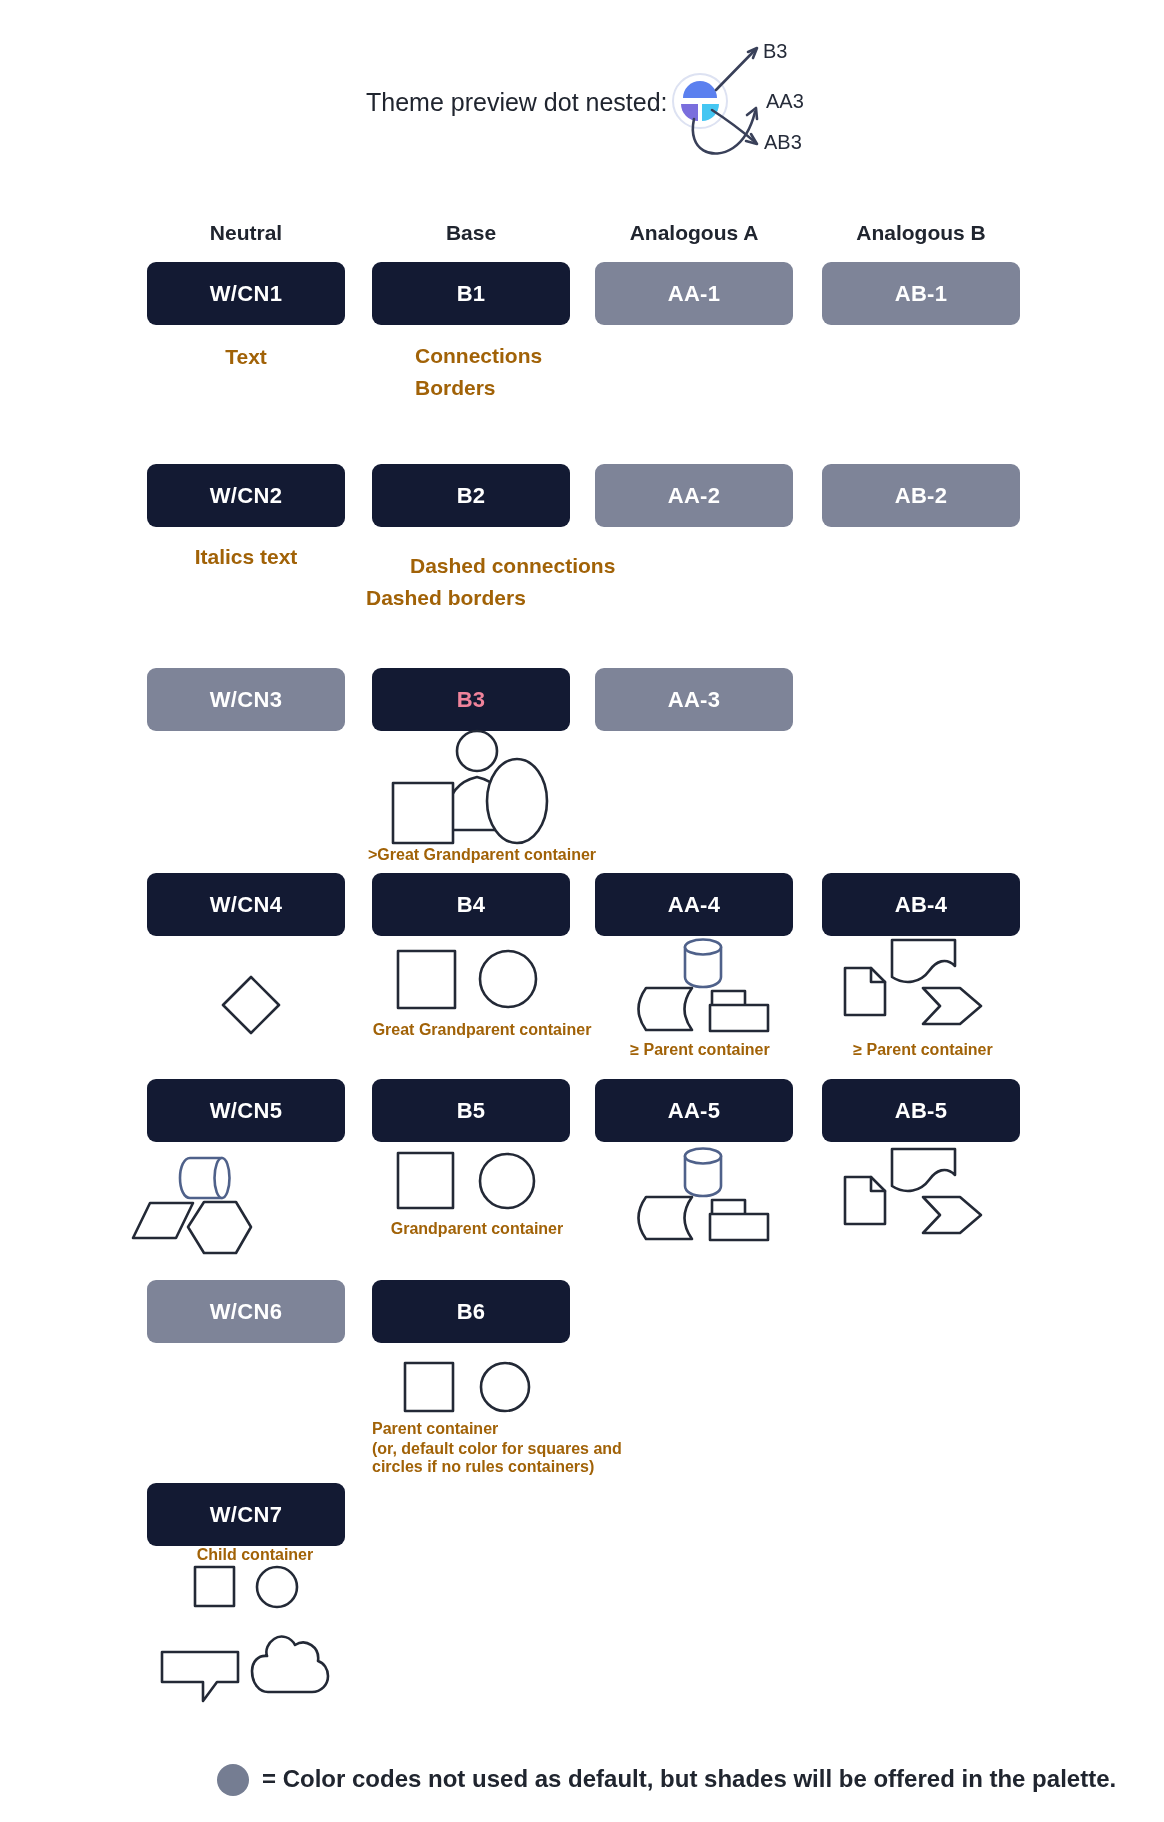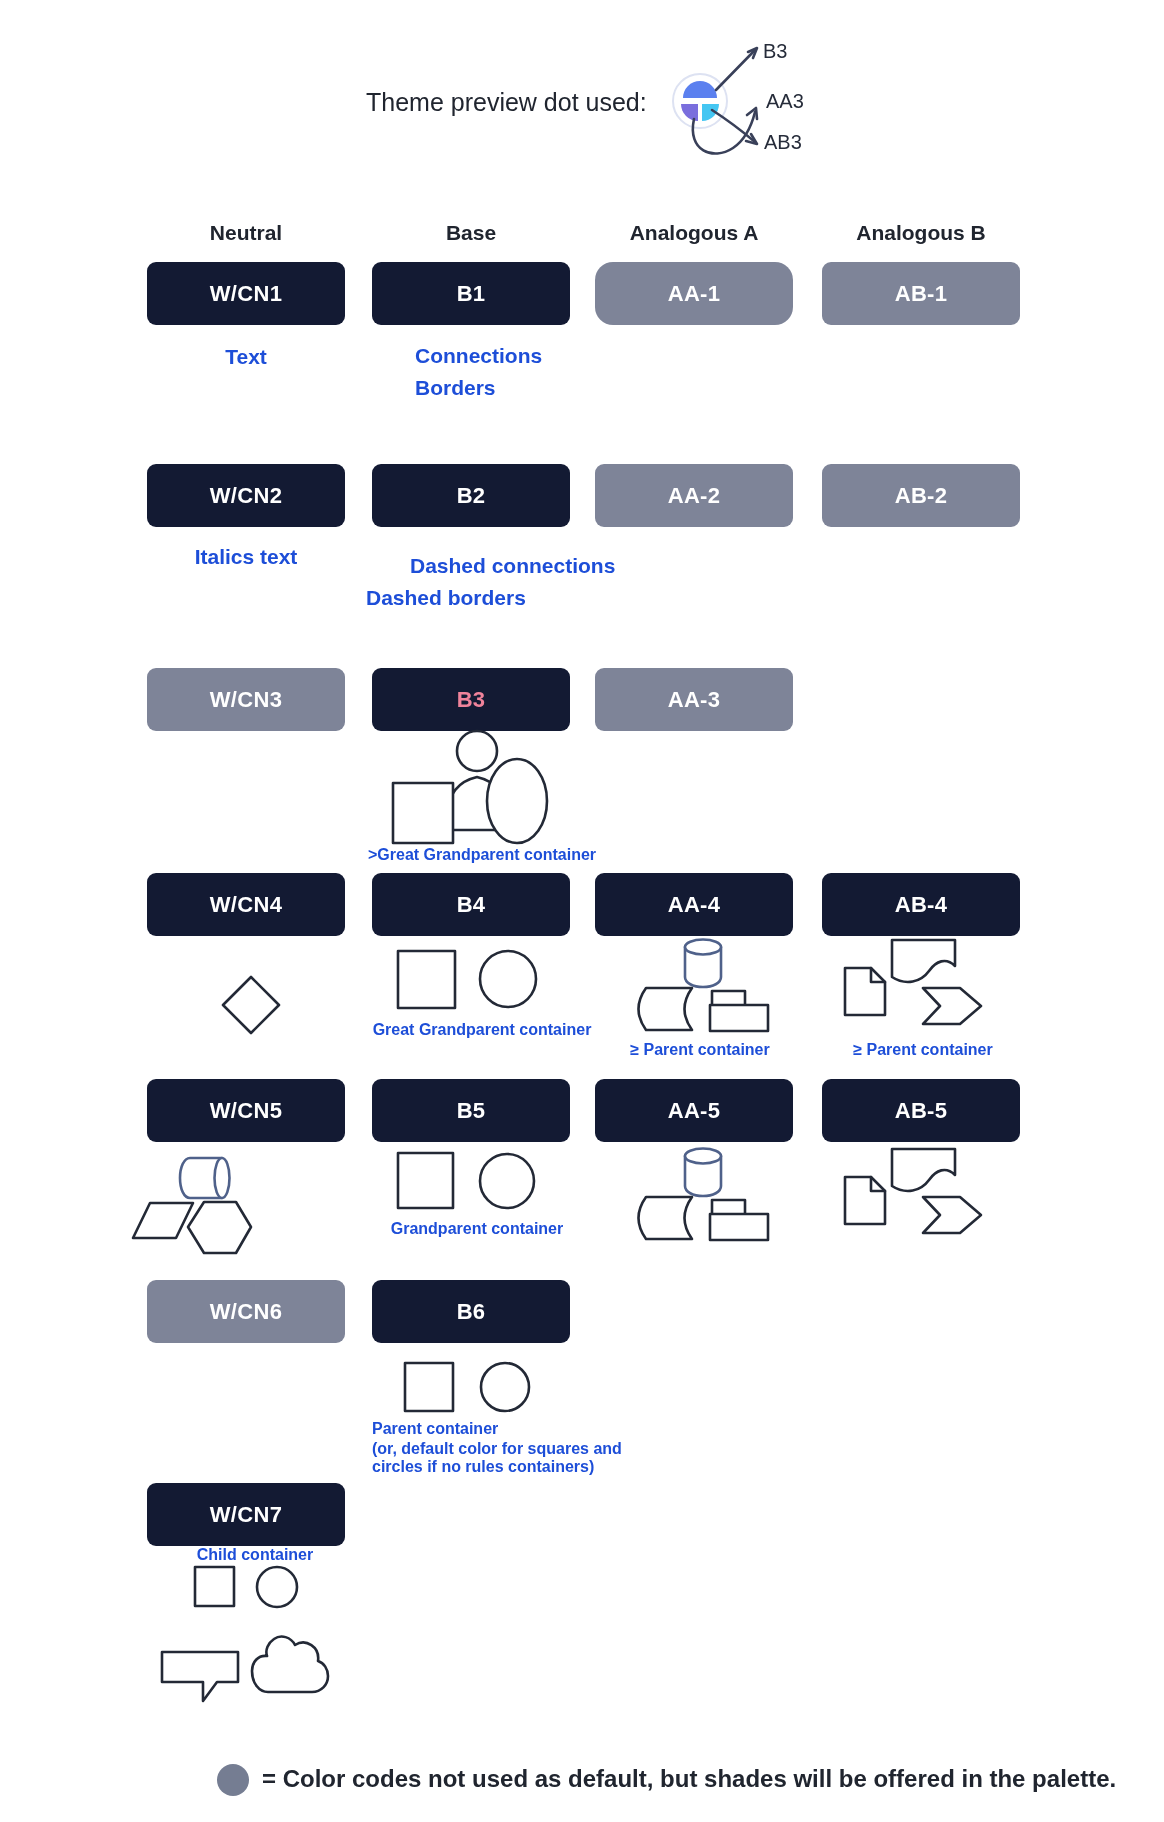--- a/index.html
+++ b/index.html
@@ -11,50 +11,50 @@
   .title{font-size:25px;font-weight:400;line-height:30px;color:#20252f;}
   .dotlabel{font-size:20px;font-weight:400;line-height:26px;color:#262c3a;}
   .hdr{width:198px;text-align:center;font-size:21px;font-weight:700;line-height:26px;}
   .sw{
     width:198px;height:63px;border-radius:9px;display:flex;align-items:center;justify-content:center;
     font-size:22px;font-weight:700;color:#ffffff;letter-spacing:.3px;
   }
   .sw.dark{background:#131a33;}
   .sw.gray{background:#7e8498;}
   .sw .pink{color:#f0839b;}
-  .note{font-weight:700;color:#1d4ed8;white-space:nowrap;}
+  .note{font-weight:700;color:#a16207;white-space:nowrap;}
   .note.big{font-size:21px;line-height:26px;}
   .note.sm{font-size:16px;line-height:19px;}
   .center{text-align:center;}
   .legendtext{font-size:24px;font-weight:700;line-height:29px;white-space:nowrap;}
   svg.overlay{position:absolute;left:0;top:0;pointer-events:none;}
 </style>
 </head>
 <body>
 
 <div class="canvas">
 
-  <div class="abs title" style="left:366px;top:87px;">Theme preview dot used:</div>
+  <div class="abs title" style="left:366px;top:87px;">Theme preview dot nested:</div>
 
   <div class="abs dotlabel" style="left:763px;top:38px;">B3</div>
   <div class="abs dotlabel" style="left:766px;top:88px;">AA3</div>
   <div class="abs dotlabel" style="left:764px;top:129px;">AB3</div>
 
   <div class="abs hdr" style="left:147px;top:220px;">Neutral</div>
   <div class="abs hdr" style="left:372px;top:220px;">Base</div>
   <div class="abs hdr" style="left:595px;top:220px;">Analogous A</div>
   <div class="abs hdr" style="left:822px;top:220px;">Analogous B</div>
 
   <div class="abs sw dark" style="left:147px;top:262px;">
       <span>W/CN1</span>
     </div>
   <div class="abs sw dark" style="left:372px;top:262px;">
       <span>B1</span>
     </div>
-  <div class="abs sw gray" style="left:595px;top:262px;border-radius:18px;">
+  <div class="abs sw gray" style="left:595px;top:262px;">
       <span>AA-1</span>
     </div>
   <div class="abs sw gray" style="left:822px;top:262px;">
       <span>AB-1</span>
     </div>
 
   <div class="abs note big center" style="left:147px;top:344px;width:198px;">Text</div>
   <div class="abs note big" style="left:415px;top:343px;">Connections</div>
   <div class="abs note big" style="left:415px;top:375px;">Borders</div>
 

